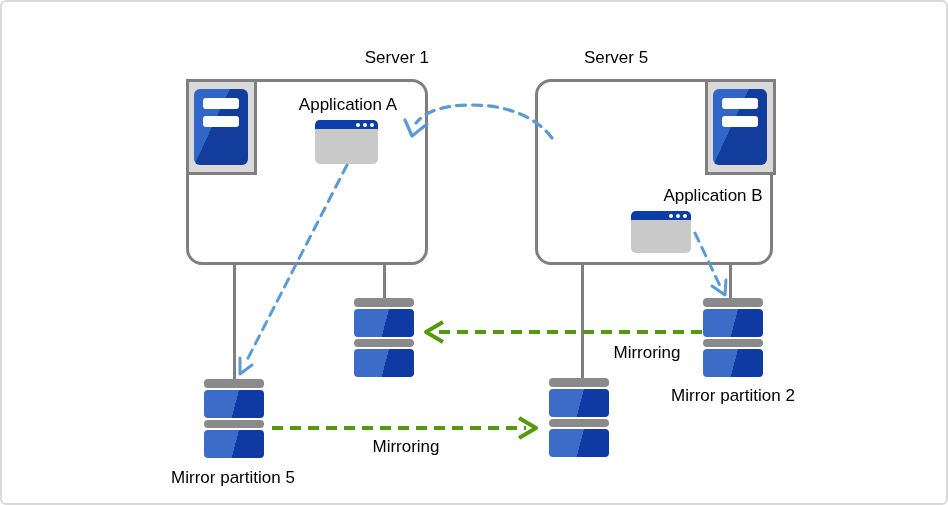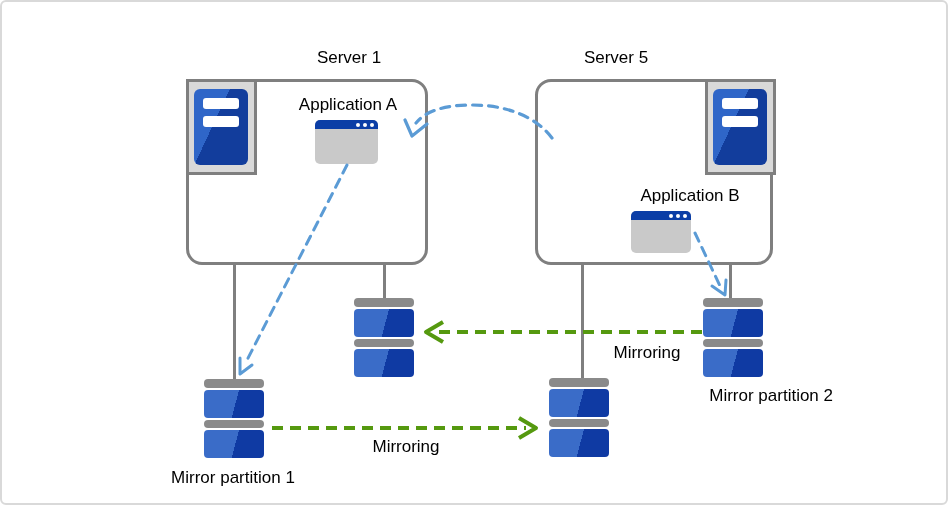--- a/index.html
+++ b/index.html
@@ -50,21 +50,21 @@
 <body>
 
 <div id="canvas">
 
   <div class="vline" style="left:231px;top:261px;height:118px;"></div>
   <div class="vline" style="left:381px;top:261px;height:36px;"></div>
   <div class="vline" style="left:579px;top:261px;height:117px;"></div>
   <div class="vline" style="left:727px;top:261px;height:36px;"></div>
 
   <div class="server-box" style="left:184px;top:77px;width:236px;height:180px;"></div>
-  <div class="lbl" style="left:267px;top:45px;width:160px;">Server 1</div>
+  <div class="lbl" style="left:267px;top:45px;width:160px;text-align:right;">Server 1</div>
   <div class="server-tile" style="left:184px;top:77px;width:65px;height:90px;">
     <div class="server-body">
       <div class="server-slot" style="top:9px;"></div>
       <div class="server-slot" style="top:27px;"></div>
     </div>
   </div>
   <div class="lbl" style="left:266px;top:92px;width:160px;">Application A</div>
   <div class="app-icon" style="left:313px;top:118px;width:63px;height:44px;">
     <div class="app-titlebar">
       <span class="app-dot" style="right:18px;"></span>
@@ -74,21 +74,21 @@
   </div>
 
   <div class="server-box" style="left:533px;top:77px;width:232px;height:180px;"></div>
   <div class="lbl" style="left:534px;top:45px;width:160px;">Server 5</div>
   <div class="server-tile" style="left:703px;top:77px;width:65px;height:90px;">
     <div class="server-body">
       <div class="server-slot" style="top:9px;"></div>
       <div class="server-slot" style="top:27px;"></div>
     </div>
   </div>
-  <div class="lbl" style="left:608px;top:183px;width:160px;">Application B</div>
+  <div class="lbl" style="left:631px;top:183px;width:160px;">Application B</div>
   <div class="app-icon" style="left:629px;top:209px;width:60px;height:42px;">
     <div class="app-titlebar">
       <span class="app-dot" style="right:18px;"></span>
       <span class="app-dot" style="right:11px;"></span>
       <span class="app-dot" style="right:4px;"></span>
     </div>
   </div>
 
 
   <div class="disk" style="left:352px;top:296px;">
@@ -109,22 +109,22 @@
     <div class="disk-bar"></div>
     <div class="disk-body"></div>
   </div>
   <div class="disk" style="left:701px;top:296px;">
     <div class="disk-cap"></div>
     <div class="disk-body"></div>
     <div class="disk-bar"></div>
     <div class="disk-body"></div>
   </div>
 
-  <div class="lbl" style="left:131px;top:465px;width:200px;">Mirror partition 1</div>
-  <div class="lbl" style="left:631px;top:383px;width:200px;text-align:right;">Mirror partition 2</div>
+  <div class="lbl" style="left:131px;top:465px;width:200px;">Mirror partition 5</div>
+  <div class="lbl" style="left:631px;top:383px;width:200px;">Mirror partition 2</div>
   <div class="lbl" style="left:585px;top:340px;width:120px;">Mirroring</div>
   <div class="lbl" style="left:344px;top:434px;width:120px;">Mirroring</div>
 
   <svg id="arrows" viewBox="0 0 944 501">
 
     <g>
       <path d="M 550 136 C 532 112, 500 103, 470 103 C 442 103, 424 109, 414 121" fill="none" stroke="#5b9bd5" stroke-width="3.2" stroke-dasharray="9 7" stroke-linecap="round"></path>
       <polyline points="403,118 410,134 425,122" fill="none" stroke="#5b9bd5" stroke-width="3.2" stroke-linejoin="round" stroke-linecap="round"></polyline>
     </g>
 

